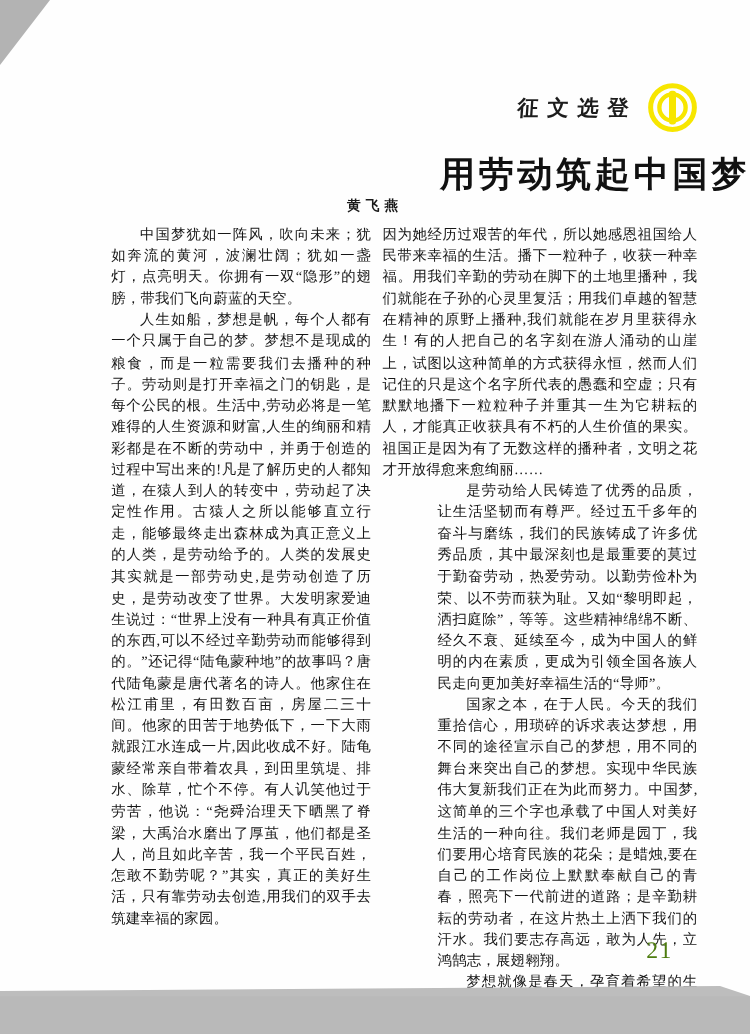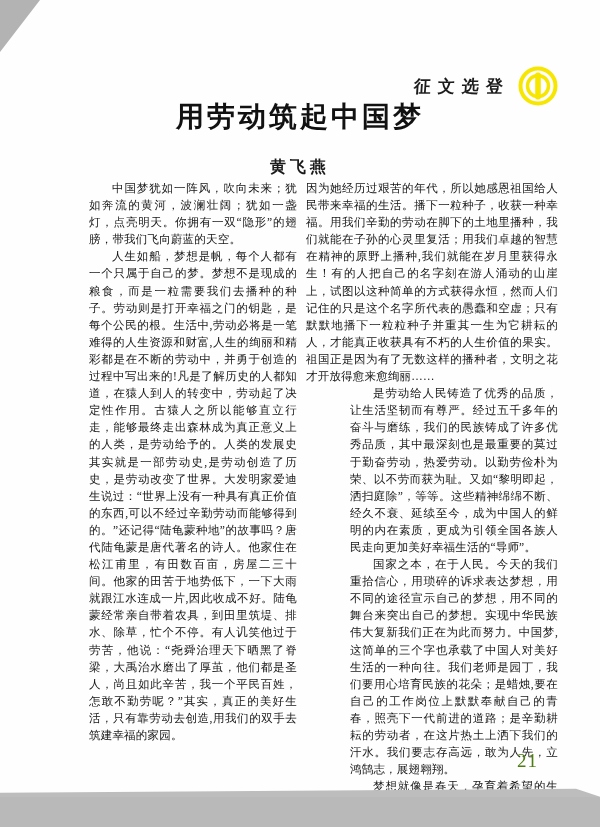--- a/index.html
+++ b/index.html
@@ -48,38 +48,38 @@
     transform: skewX(-4deg);
     white-space: nowrap;
   }
   .logo {
     width: 40px;
     height: 40px;
     flex: 0 0 auto;
   }
   .article-title {
     position: absolute;
-    top: 98px;
+    top: 121px;
     left: 0;
     width: 100%;
-    text-align: center;
+    text-align: right;
     font-family: "Liberation Sans", "DejaVu Sans", sans-serif;
     font-weight: 700;
     font-size: 28px;
     letter-spacing: 3px;
     color: #111;
   }
   .article-author {
     position: absolute;
     top: 157px;
     left: 0;
     width: 100%;
     text-align: center;
     font-weight: 700;
-    font-size: 16px;
+    font-size: 11px;
     letter-spacing: 4px;
     color: #1a1a1a;
   }
   .columns {
     position: absolute;
     top: 180px;
     left: 45px;
     width: 513px;
     display: flex;
     gap: 9px;

